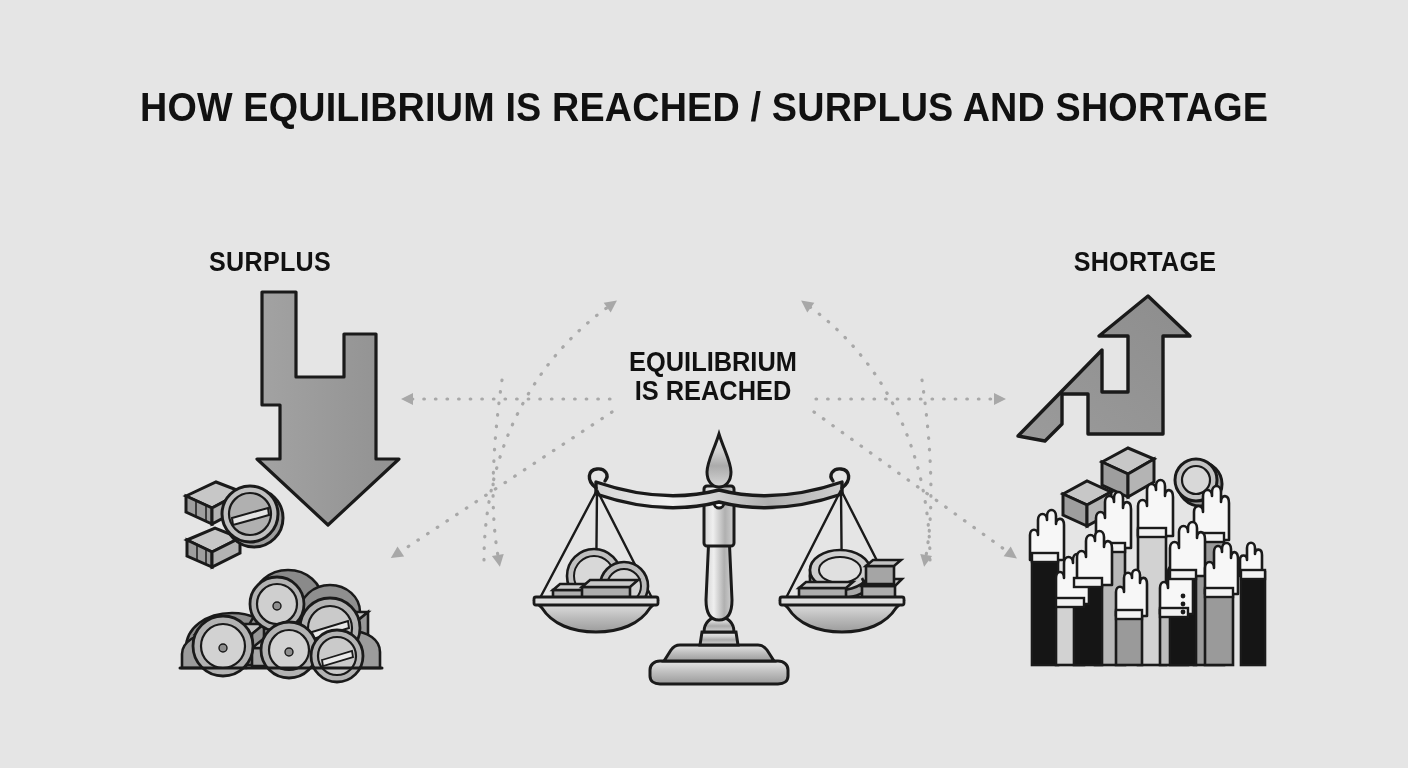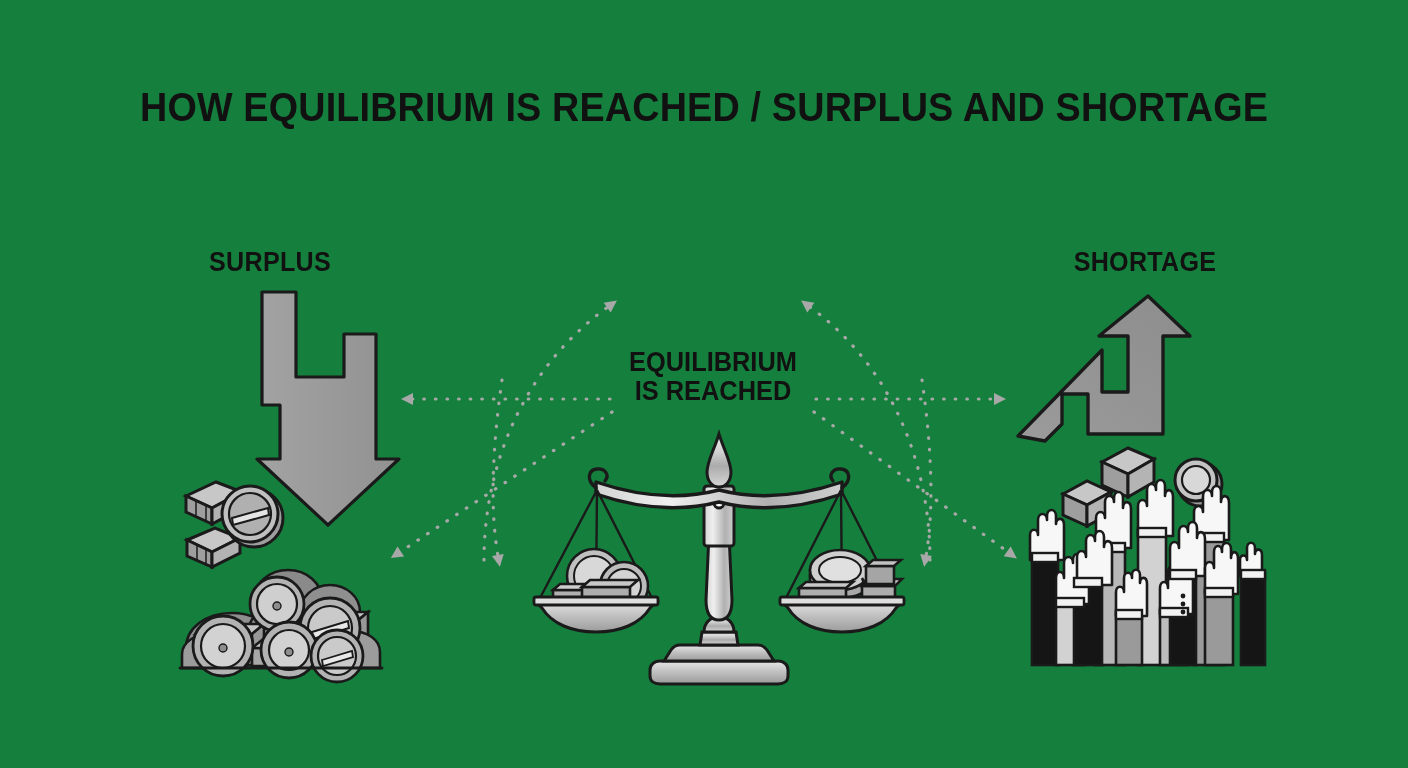--- a/index.html
+++ b/index.html
@@ -9,21 +9,21 @@
     background: #ffffff;
   }
   body {
     font-family: "Liberation Sans", sans-serif;
     -webkit-font-smoothing: antialiased;
   }
   #stage {
     position: relative;
     width: 1408px;
     height: 768px;
-    background: #15803d;
+    background: #e5e5e5;
     overflow: hidden;
     text-decoration: underline;
   }
 
   
   .title {
     position: absolute;
     left: 0;
     top: 84px;
     width: 1408px;

